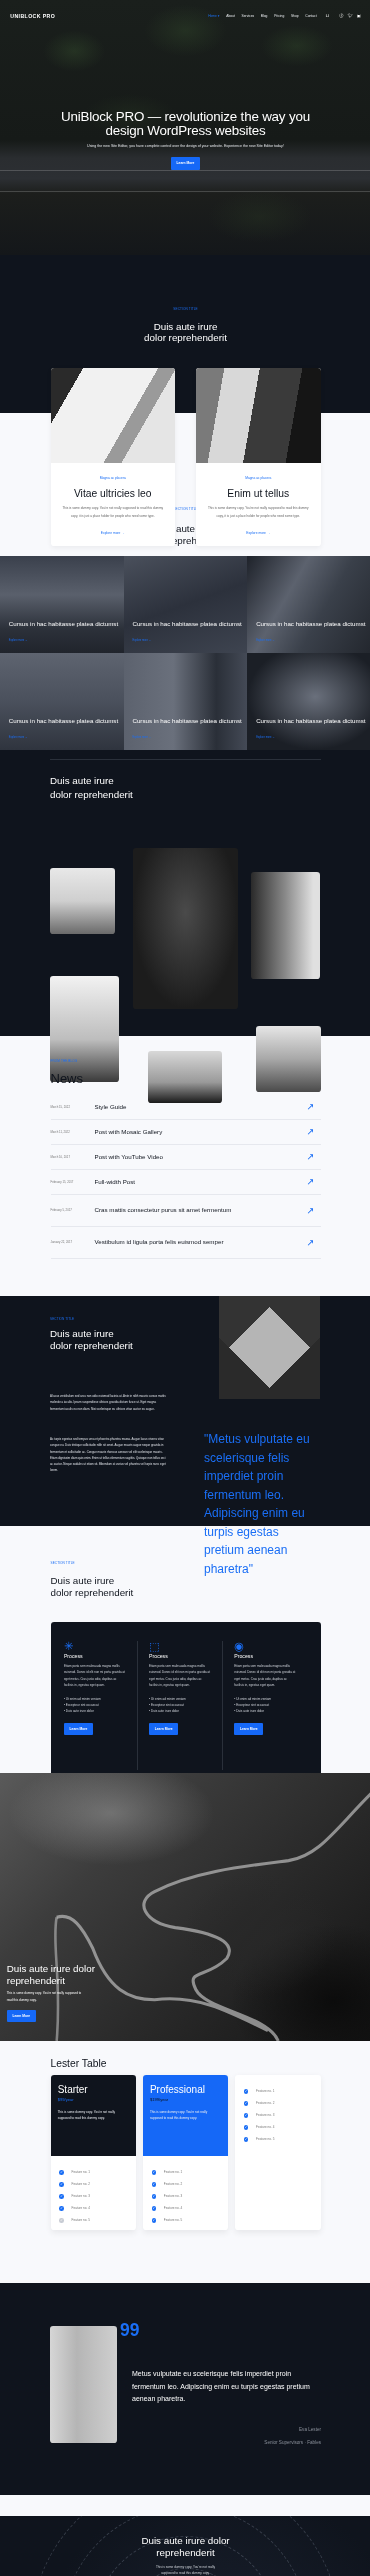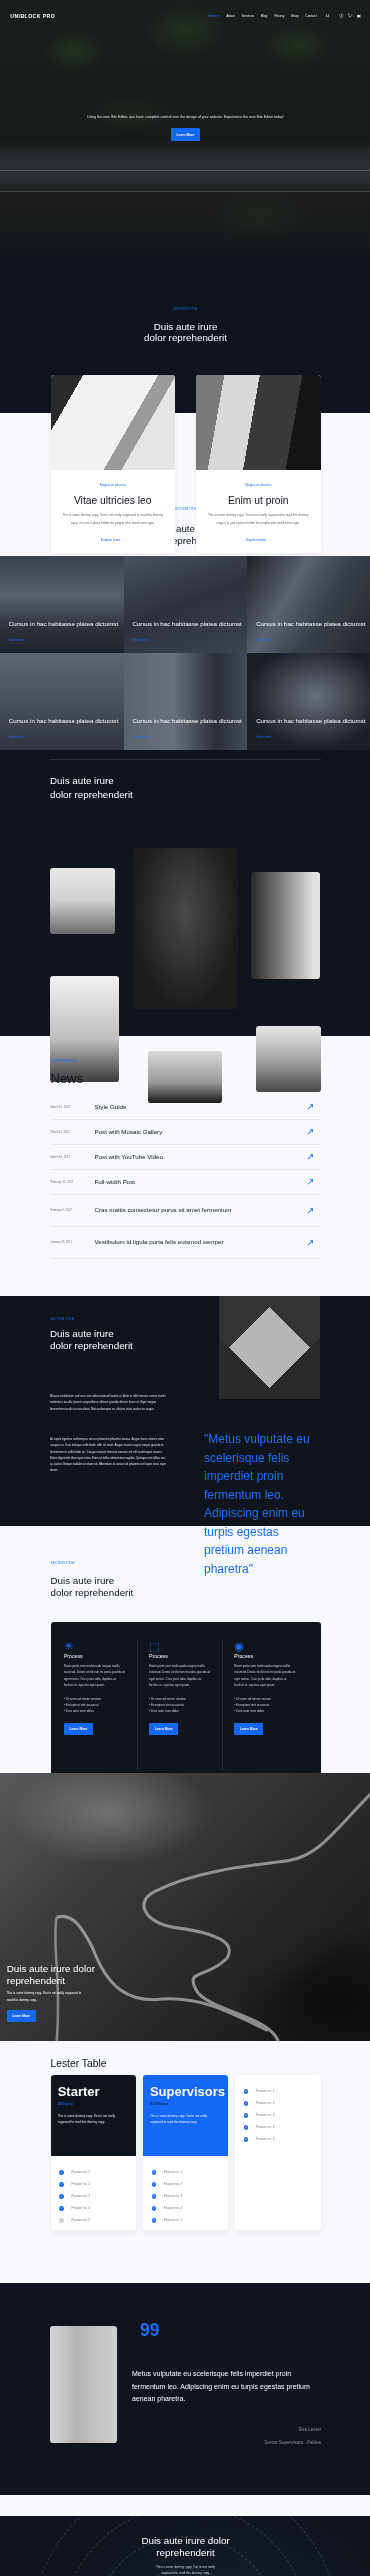--- a/index.html
+++ b/index.html
@@ -26,21 +26,21 @@
 .nav-icons{display:flex;gap:4.1px;margin-left:10.3px;align-items:center}
 .nav-icons span{color:#fff;font-size:4.1px}
 .hero-content{position:absolute;top:110px;left:0;right:0;text-align:center;color:#fff}
 .hero-content h1{font-size:13.4px;font-weight:normal;line-height:14.4px;letter-spacing:-0.2px}
 .hero-content p{font-size:3.6px;margin-top:5.2px;color:#e6e8ec}
 .hero-content .btn{margin-top:8.8px;padding:4.6px 5.7px}
 
 .intro{background:linear-gradient(#0f141d 0,#0f141d 158px,#f8f9fc 158px);height:243px;padding-top:52px}
 .intro .center{text-align:center}
 .intro h2{color:#fff;font-size:9.8px;font-weight:normal;line-height:11.3px;margin-top:9.8px}
-.cards2{display:flex;gap:21px;margin-top:32px}
+.cards2{display:flex;gap:21px;margin-top:25px}
 .card2{flex:1;background:#fff;border-radius:3.1px;overflow:hidden;box-shadow:0 1.5px 5.2px rgba(0,0,0,.06)}
 .card2 .img{height:95px}
 .card2 .body{text-align:center;padding:12.4px 10.3px 11.3px}
 .card2 .tag{font-size:3.3px;color:#1a6ef5}
 .card2 h3{font-size:10.3px;font-weight:normal;margin-top:8.2px}
 .card2 p{font-size:3.1px;color:#666;line-height:8.2px;margin-top:5.2px}
 .card2 .more{display:block;font-size:3.3px;color:#1a6ef5;margin-top:10.3px}
 
 .sect-center{text-align:center;height:58px;padding-top:9.3px}
 .sect-center h2{font-size:9.8px;font-weight:normal;line-height:11.3px;margin-top:12px}
@@ -97,32 +97,32 @@
 .road h2{font-size:9.8px;font-weight:normal;line-height:12px}
 .road p{font-size:3px;line-height:6.2px;margin-top:3.1px;width:77px}
 .road .btn{margin-top:7.2px}
 
 .pricing{height:242px;padding-top:16.5px}
 .pricing h2{font-size:10.3px;font-weight:normal}
 .pcards{display:flex;gap:6.7px;margin-top:6.2px}
 .pcard{flex:1;background:#fff;border-radius:3.1px;overflow:hidden;box-shadow:0 2.1px 6.2px rgba(0,0,0,.07);height:155px}
 .pcard .head{background:#0f141d;height:81px;padding:8.8px 7.2px;color:#fff}
 .pcard.pro .head{background:#1568f7}
-.pcard h3{font-size:13px;font-weight:bold}
+.pcard h3{font-size:10px;font-weight:normal}
 .pcard .price{font-size:4.1px;color:#1a6ef5;margin-top:2.1px}
 .pcard.pro .price{color:#0f141d}
 .pcard .desc{font-size:3px;line-height:6.3px;margin-top:6.7px;color:#e9ecf1}
 .pcard .feats{padding:10.3px 8.8px 0}
 .feat{display:flex;align-items:center;height:12px;font-size:3.1px;color:#777}
 .chk{width:4.6px;height:4.6px;border-radius:50%;background:#1a6ef5;color:#fff;font-size:3.1px;line-height:4.6px;text-align:center;margin-right:7.7px}
 .chk.off{background:#c8ccd4}
 
 .testi{background:#0f141d;height:212px;position:relative}
 .testi .photo{position:absolute;left:50px;top:43px;width:67px;height:117px;border-radius:3.1px;overflow:hidden;background:linear-gradient(90deg,#d6d6d6,#b5b5b5 40%,#cfcfcf)}
-.testi .q{position:absolute;left:140px;top:39px;color:#1a6ef5;font-size:17.5px;font-weight:bold;line-height:17.5px}
+.testi .q{position:absolute;left:120px;top:39px;color:#1a6ef5;font-size:17.5px;font-weight:bold;line-height:17.5px}
 .testi .txt{position:absolute;left:132px;top:85px;width:185px;color:#fff;font-size:7px;line-height:12.4px}
 .testi .name{position:absolute;right:50px;top:144px;color:#8a909a;font-size:4.6px;text-align:right}
 .testi .role{position:absolute;right:50px;top:157px;color:#8a909a;font-size:4.6px;text-align:right}
 
 .cta{height:124px;position:relative;overflow:hidden;margin-top:20.6px;background:radial-gradient(circle at 60% 130%,#1b2230 0,#0f141d 70%)}
 .cta .ring{position:absolute;border-radius:50%;border:0.5px dashed rgba(160,170,190,.25)}
 .cta .c{position:absolute;top:19.6px;left:0;right:0;text-align:center;color:#fff}
 .cta h2{font-size:9.8px;font-weight:normal;line-height:12px}
 .cta p{font-size:3.1px;line-height:6.3px;color:#cfd3da;margin-top:4.1px}
 </style>
@@ -144,20 +144,21 @@
       <a>Contact</a>
       <span style="color:#fff;font-size:4.6px;margin-left:2.1px">⊔</span>
     </div>
     <div class="nav-icons">
       <span>ⓕ</span>
       <span>🐦︎</span>
       <span>▣</span>
     </div>
   </nav>
   <div class="hero-content">
+    <h1><span>UniBlock PRO — revolutionize the way you</span><br><span>design WordPress websites</span></h1>
     <p>Using the new Site Editor, you have complete control over the design of your website. Experience the new Site Editor today!</p>
     <a class="btn">Learn More</a>
   </div>
 </section>
 
 <section class="intro">
   <div class="wrap">
     <div class="center">
       <div class="eyebrow">SECTION TITLE</div>
       <h2><span>Duis aute irure</span><br><span>dolor reprehenderit</span></h2>
@@ -169,21 +170,21 @@
           <div class="tag">Magna ac placera</div>
           <h3>Vitae ultricies leo</h3>
           <p>This is some dummy copy. You're not really supposed to read this dummy copy, it is just a place holder for people who need some type.</p>
           <a class="more">Explore more →</a>
         </div>
       </div>
       <div class="card2">
         <div class="img" style="background:linear-gradient(100deg,#7a7a7a 0 20%,#d8d8d8 20% 45%,#3a3a3a 45% 75%,#151515 75%)"></div>
         <div class="body">
           <div class="tag">Magna ac placera</div>
-          <h3>Enim ut proin</h3>
+          <h3>Enim ut tellus</h3>
           <p>This is some dummy copy. You're not really supposed to read this dummy copy, it is just a place holder for people who need some type.</p>
           <a class="more">Explore more →</a>
         </div>
       </div>
     </div>
   </div>
 </section>
 
 <section class="sect-center">
   <div class="eyebrow">SECTION TITLE</div>
@@ -365,21 +366,21 @@
               <span class="chk off">✓</span>
               <span>Feature no. 5</span>
             </div>
           <div class="feat"></div>
 
         </div>
 
       </div>
       <div class="pcard pro">
         <div class="head">
-          <h3>Supervisors</h3>
+          <h3>Professional</h3>
           <div class="price">$199/year</div>
           <div class="desc">This is some dummy copy. You're not really supposed to read this dummy copy.</div>
         </div>
         <div class="feats">
           <div class="feat">
               <span class="chk">✓</span>
               <span>Feature no. 1</span>
             </div>
           <div class="feat">
               <span class="chk">✓</span>

